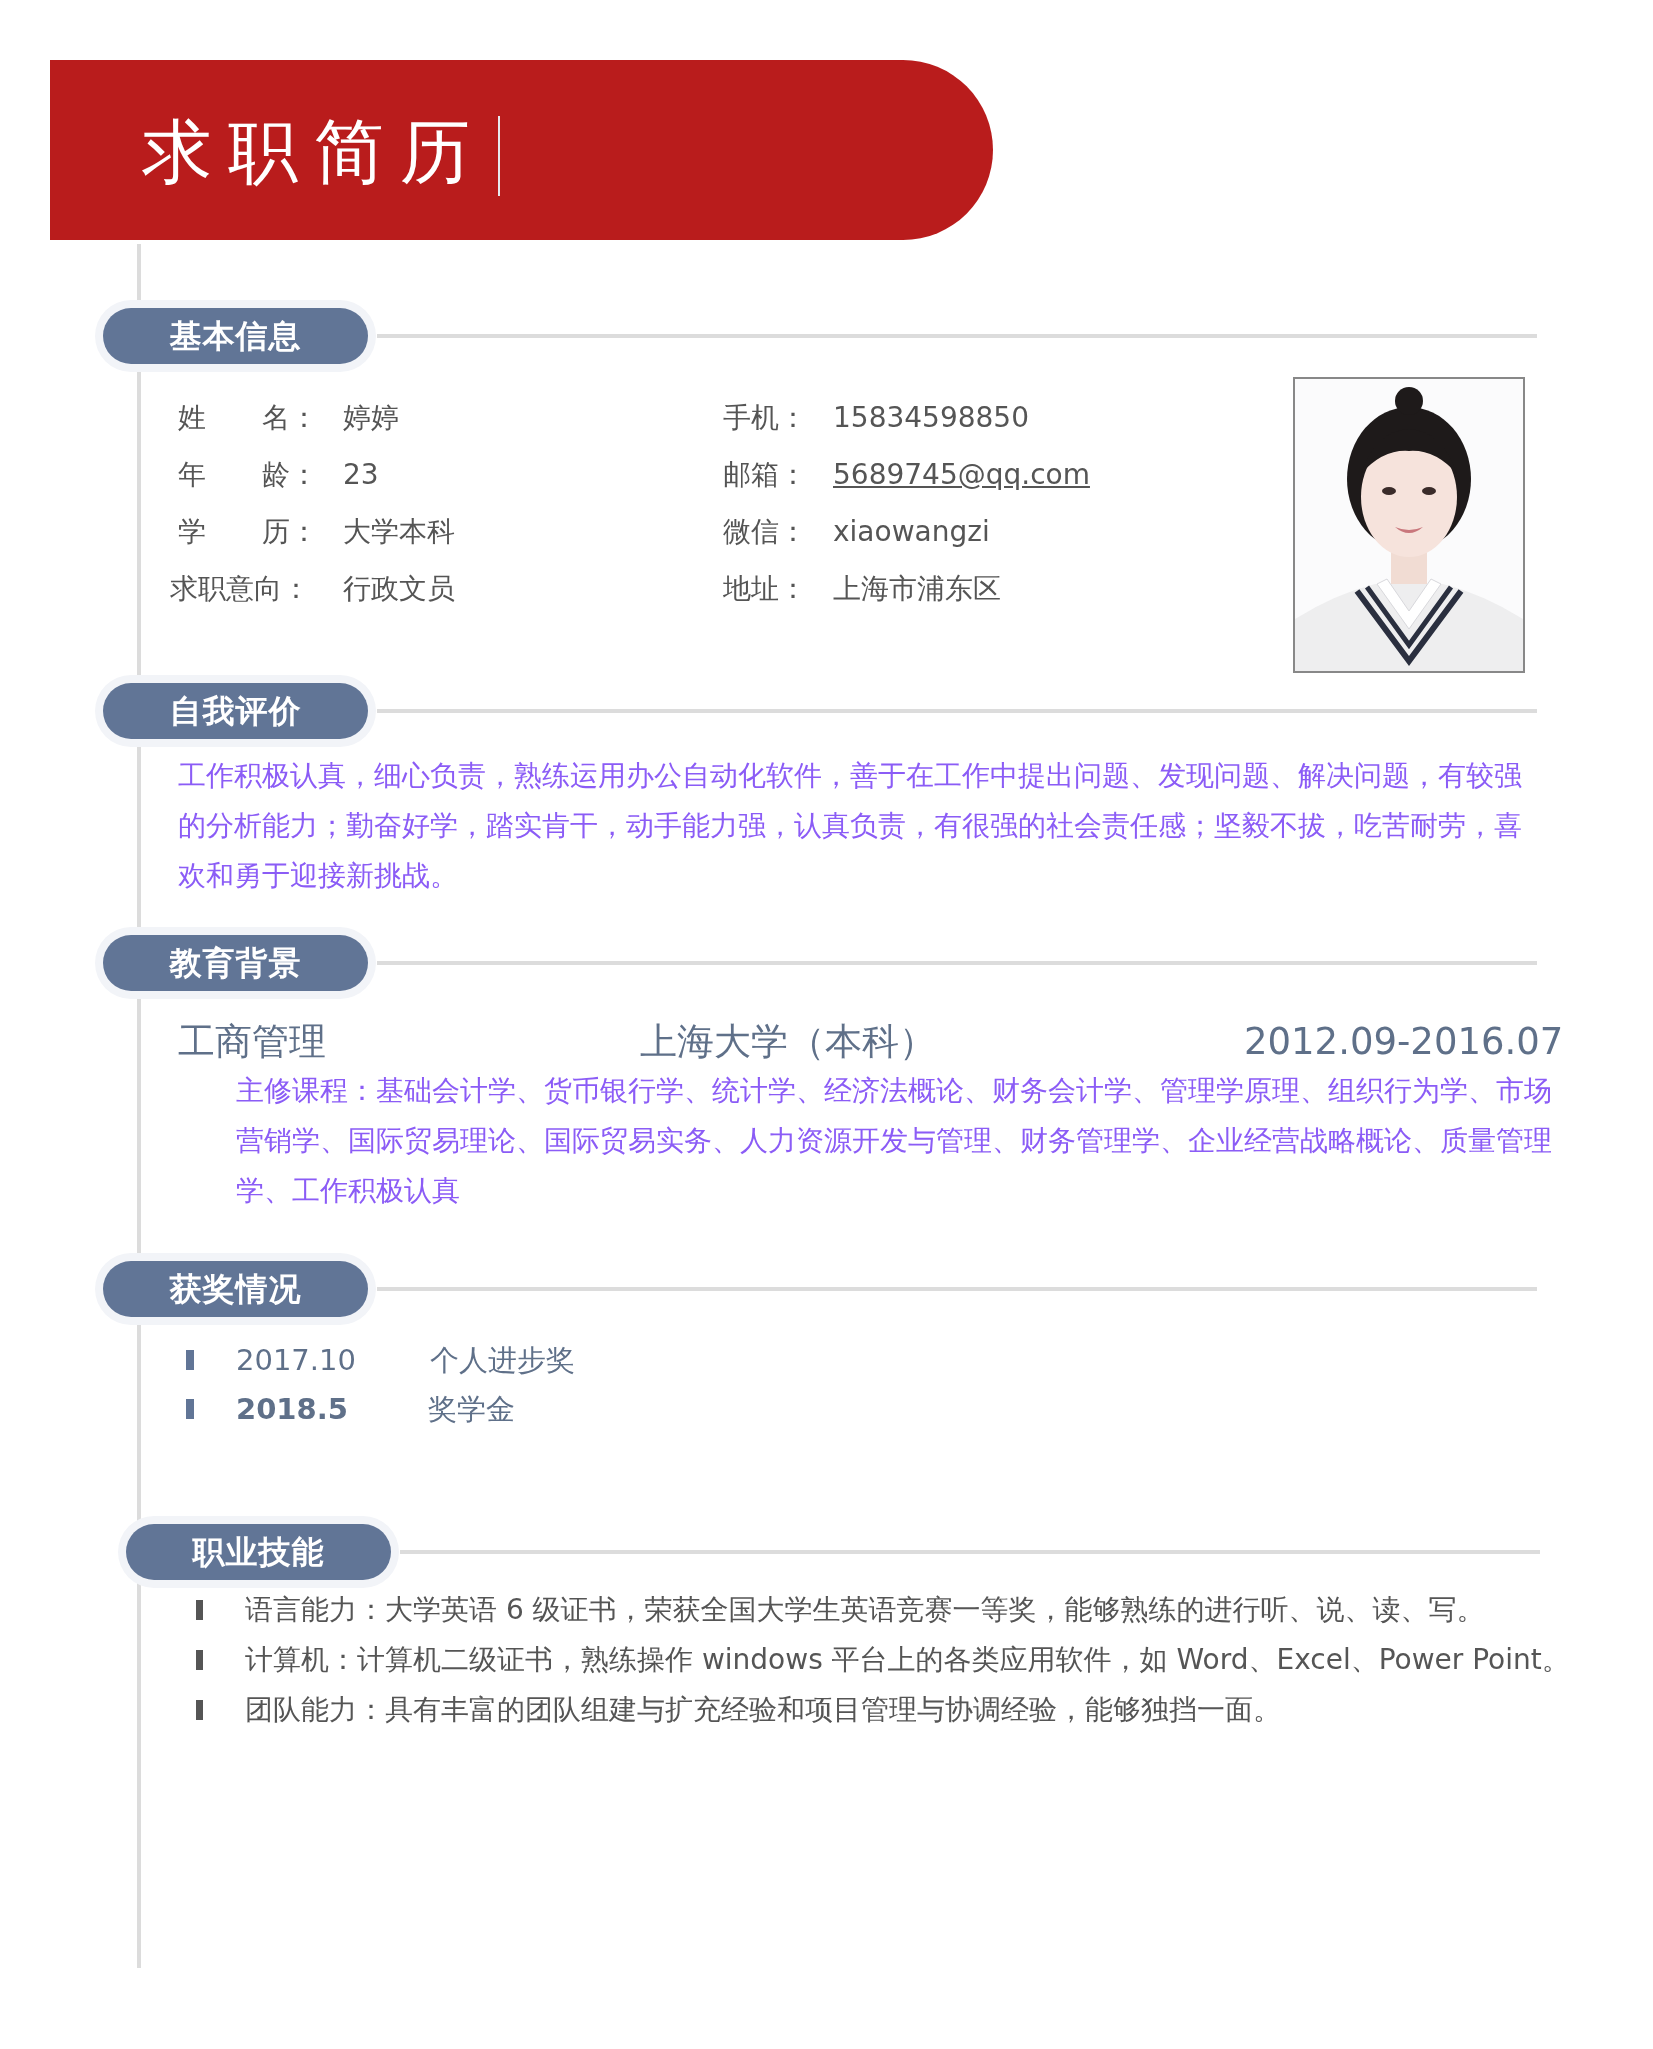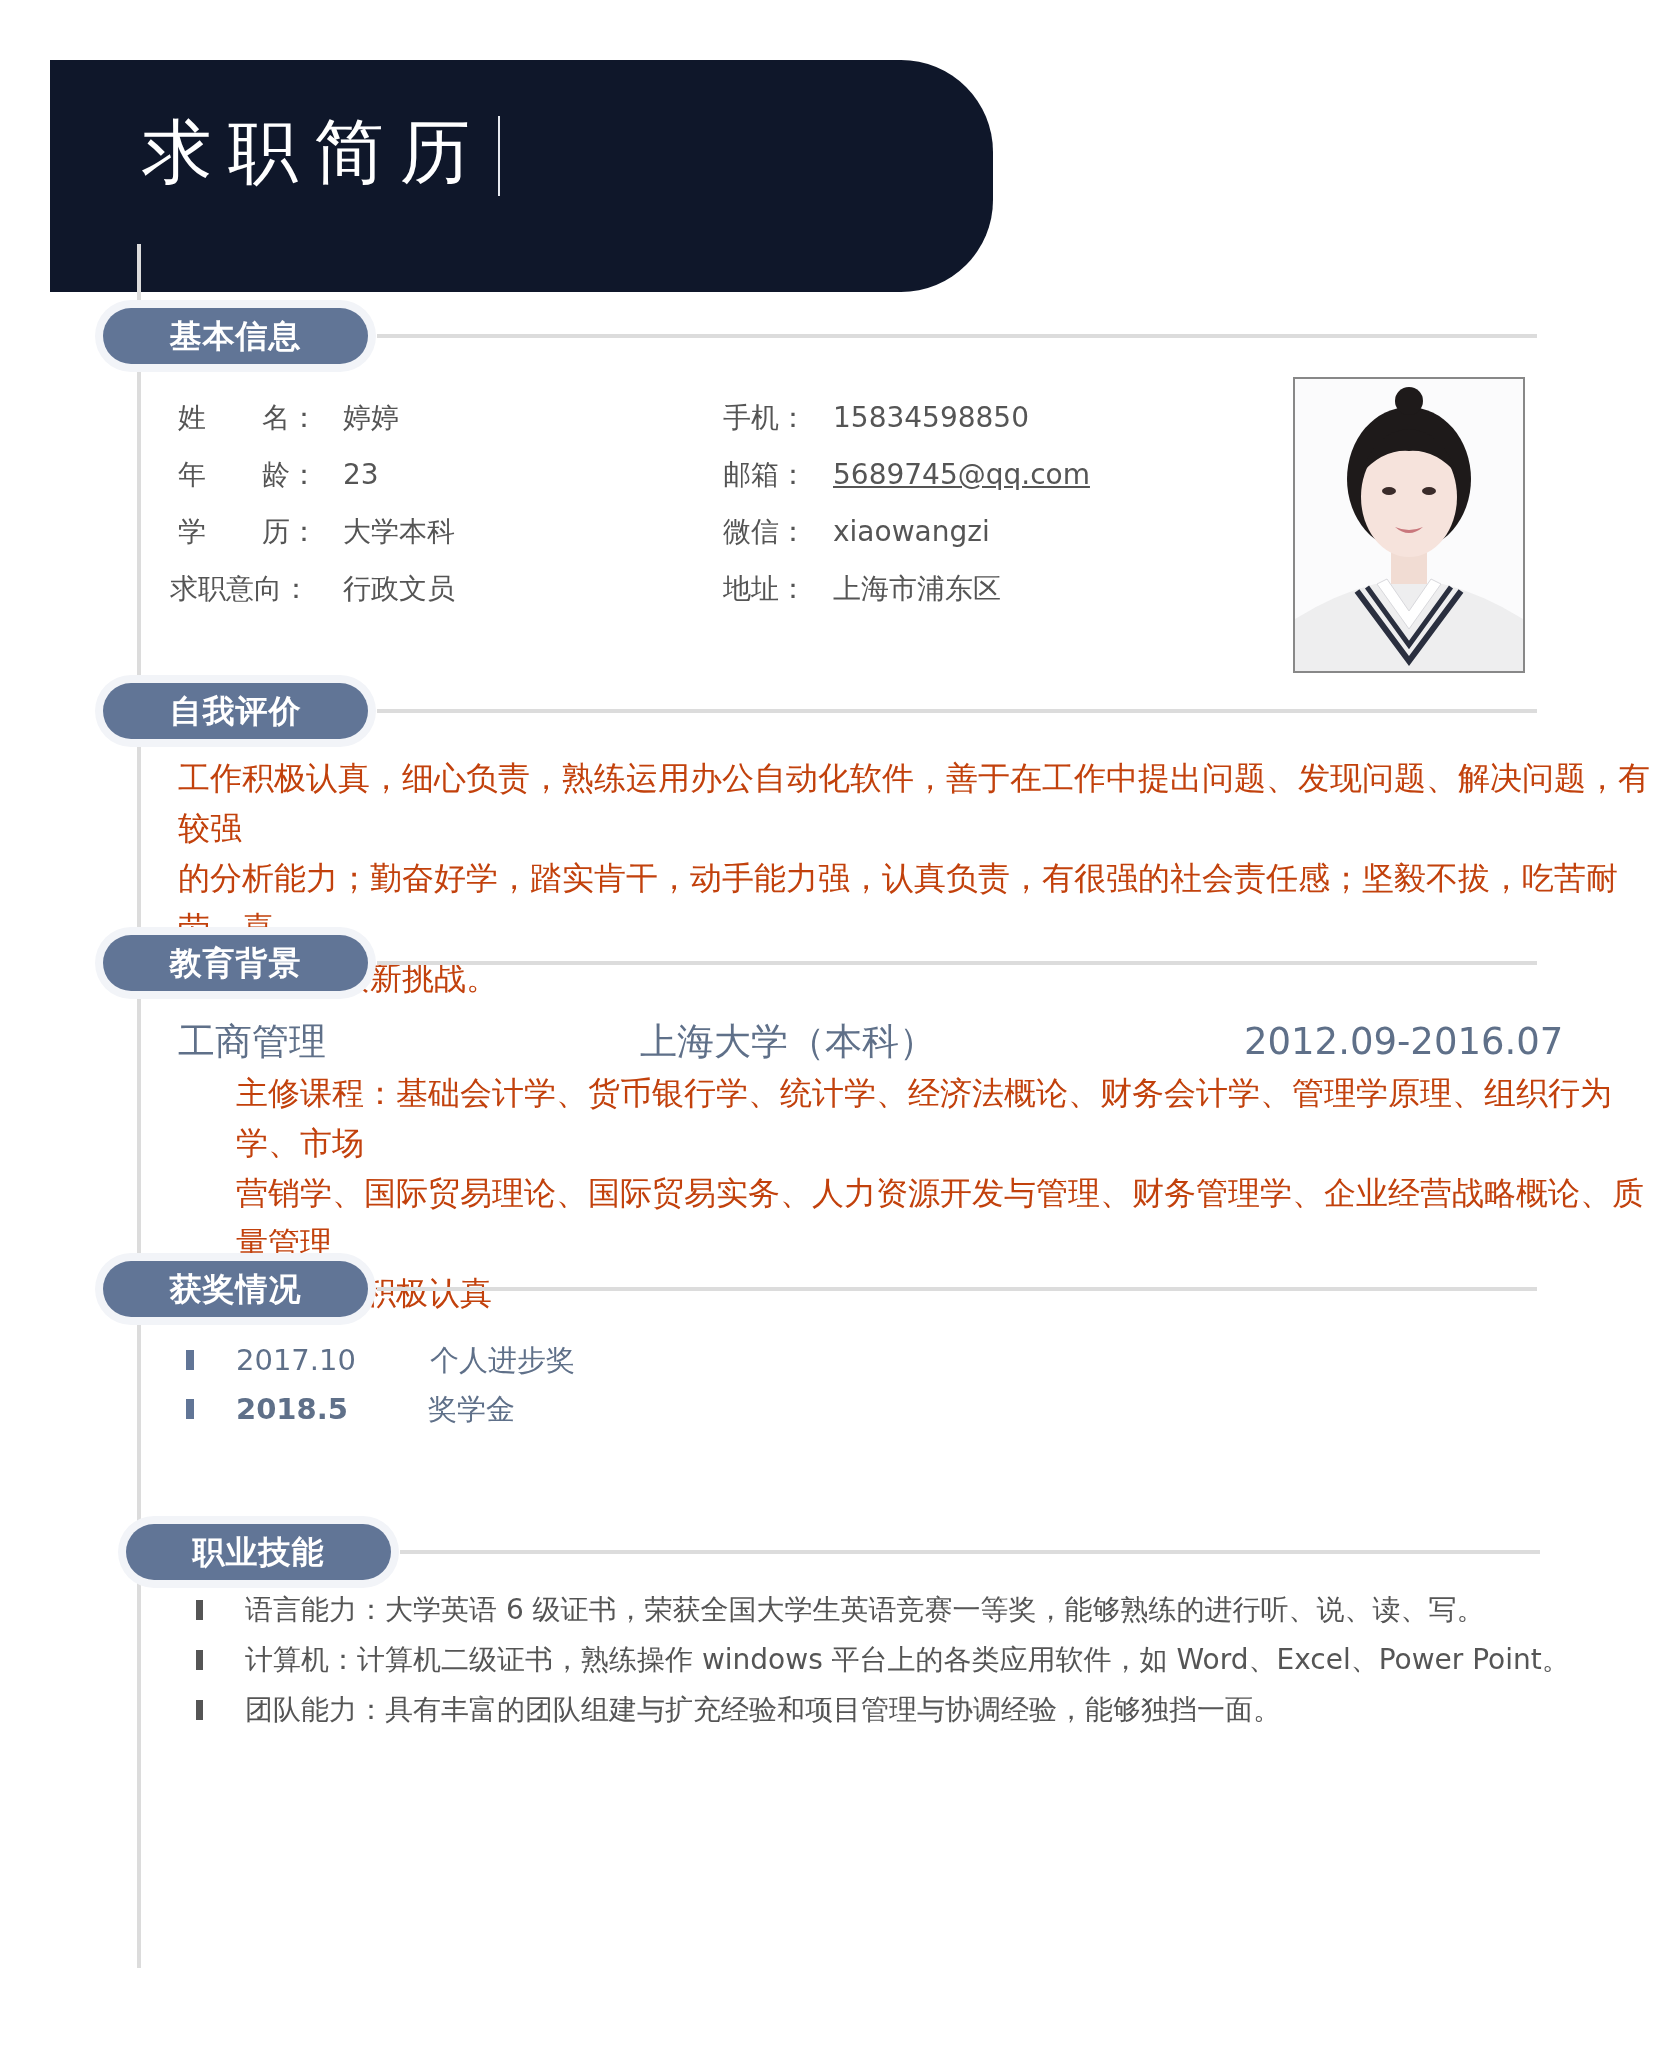--- a/index.html
+++ b/index.html
@@ -1,40 +1,40 @@
 <!DOCTYPE html>
 <html><head>
 <meta charset="utf-8">
 <style>
   html, body { margin: 0; padding: 0; background: #ffffff; }
   body { width: 1653px; height: 2049px; position: relative; overflow: hidden;
          font-family: "Liberation Sans", "DejaVu Sans", sans-serif; color: #444; }
   .abs { position: absolute; }
-  .banner { left: 50px; top: 60px; width: 943px; height: 232px; background: #0f172a;
+  .banner { left: 50px; top: 60px; width: 943px; height: 180px; background: #b91c1c;
             border-radius: 0 92px 92px 0; }
   .banner-title { position: absolute; left: 92px; top: 48px; font-size: 70px; color: #fff;
                   letter-spacing: 16px; line-height: 88px; font-family: "DejaVu Sans", sans-serif; }
   .banner-cursor { position: absolute; left: 448px; top: 56px; width: 2px; height: 80px; background: #e6e9ef; }
   .timeline { left: 137px; top: 244px; width: 4px; height: 1724px; background: #dcdcdc; }
   .section-head { position: absolute; height: 56px; }
   .pill-halo { position: absolute; left: -8px; top: -8px; width: 281px; height: 72px;
                background: #f2f4f8; border-radius: 36px; }
   .pill { position: absolute; left: 0; top: 0; width: 265px; height: 56px; background: #617596;
           border-radius: 28px; }
   .pill-label { position: absolute; left: 0; top: 0; width: 265px; height: 56px; line-height: 56px;
                 text-align: center; color: #fff; font-weight: bold; font-size: 32px; letter-spacing: 1px;
                 font-family: "DejaVu Sans", sans-serif; }
   .head-line { position: absolute; top: 26px; height: 4px; background: #dcdcdc; }
   .info-label, .info-value { position: absolute; font-size: 28px; color: #555; line-height: 40px;
                              font-family: "DejaVu Sans", sans-serif; }
   .info-value.link { text-decoration: underline; }
   .photo { left: 1293px; top: 377px; width: 228px; height: 292px; border: 2px solid #888;
            background: #fbfbfc; overflow: hidden; }
-  .para { position: absolute; font-size: 32px; color: #c2410c; line-height: 50px;
-          font-family: Liberation Sans, sans-serif; }
+  .para { position: absolute; font-size: 28px; color: #8b5cf6; line-height: 50px;
+          font-family: Liberation Mono, monospace; }
   .edu { position: absolute; font-size: 37px; color: #5f7089; line-height: 40px;
          font-family: "DejaVu Sans", sans-serif; }
   .award-bullet { position: absolute; width: 8px; height: 20px; background: #617596; }
   .award-text { position: absolute; font-size: 29px; color: #5f7089; line-height: 40px;
                 font-family: "DejaVu Sans", sans-serif; }
   .skill-bullet { position: absolute; width: 7px; height: 20px; background: #555; }
   .skill-text { position: absolute; font-size: 28px; color: #555; line-height: 40px;
                 font-family: "DejaVu Sans", sans-serif; white-space: nowrap; }
 </style>
 </head>

